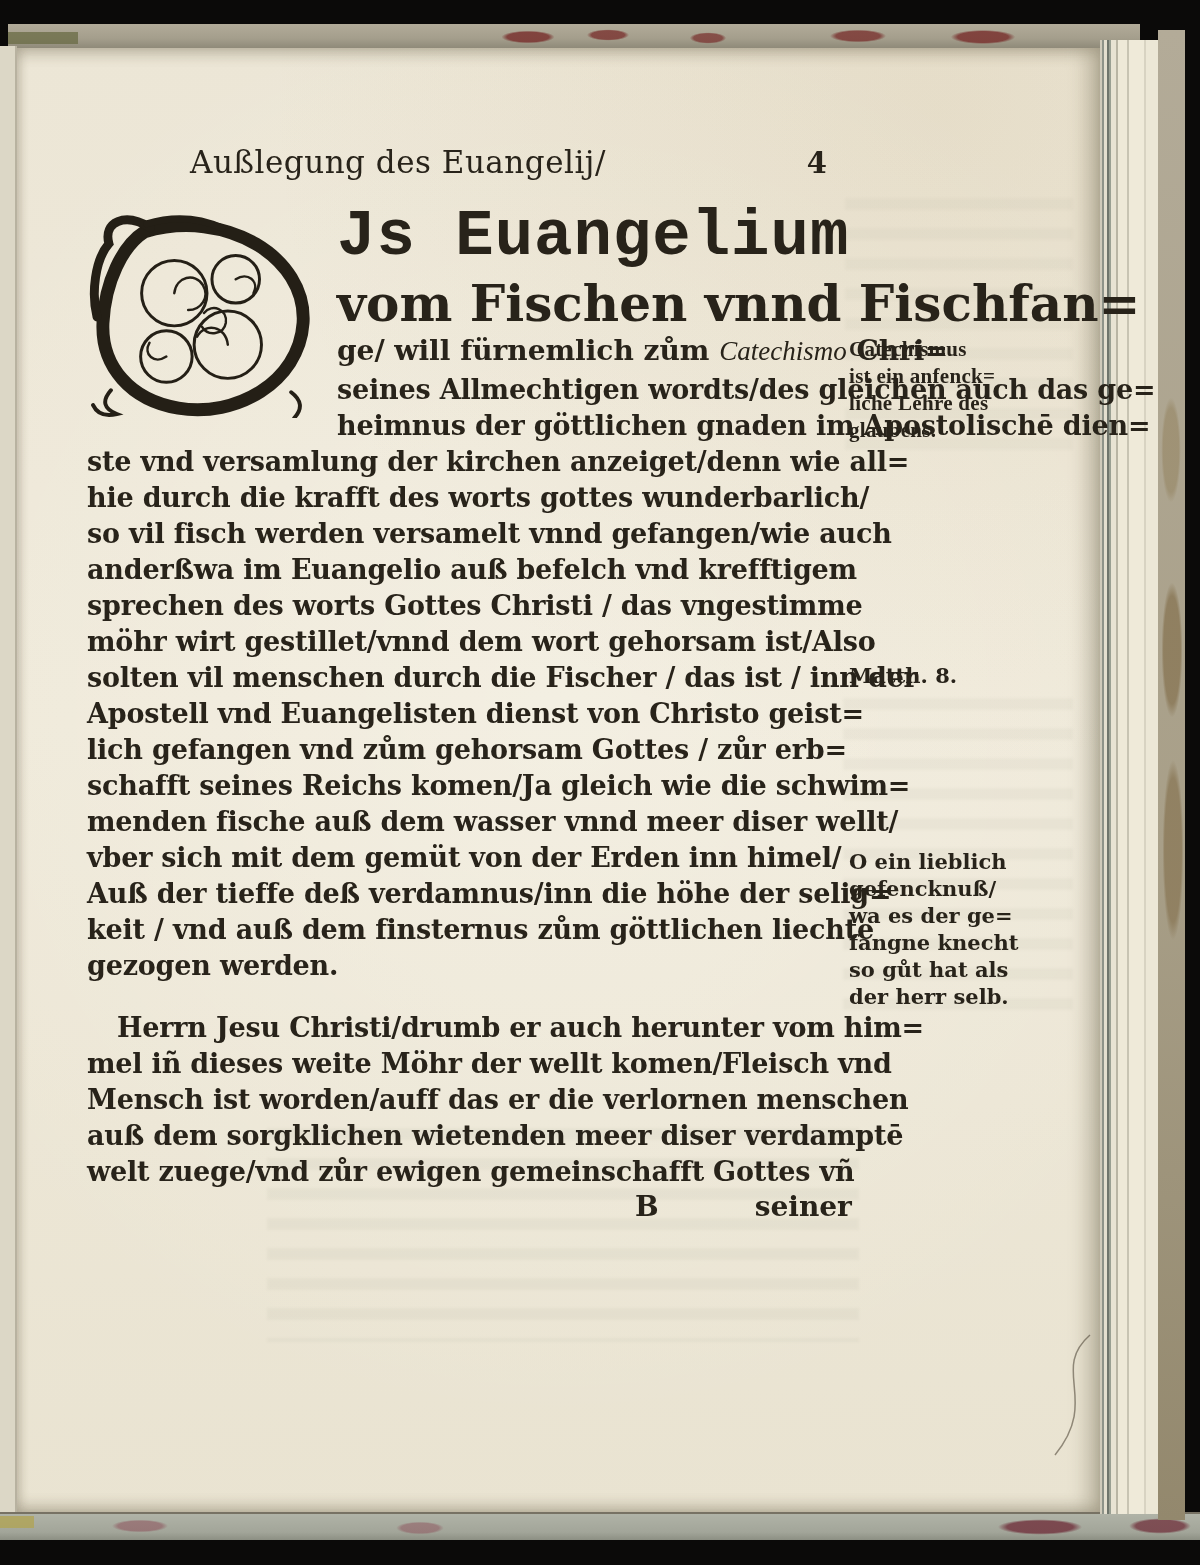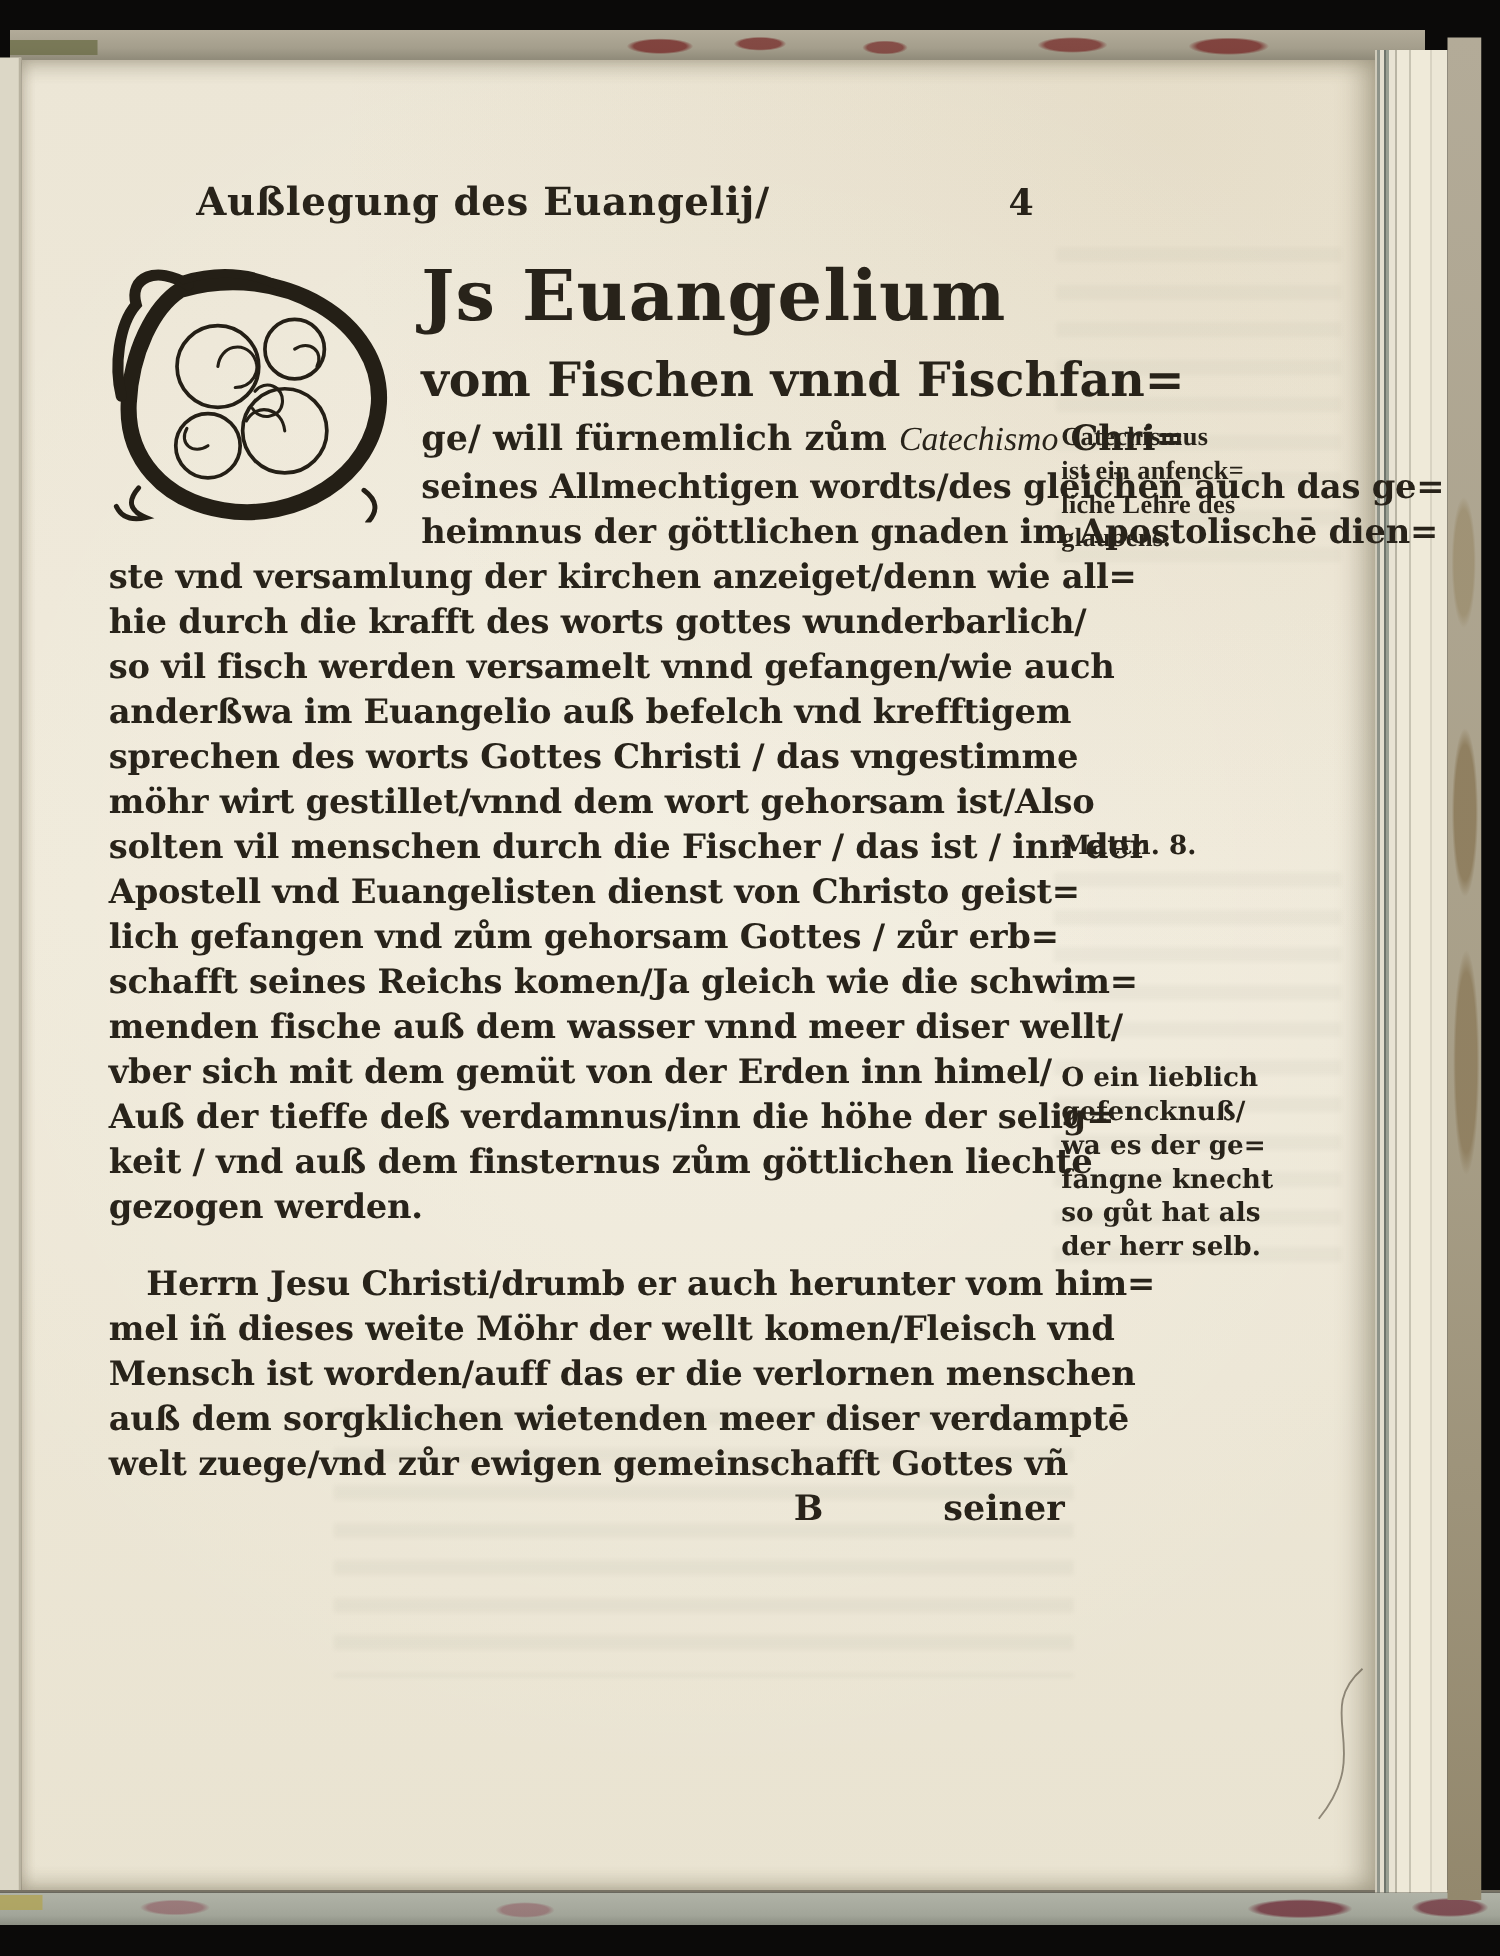--- a/index.html
+++ b/index.html
@@ -46,29 +46,29 @@
   .page{position:absolute;left:17px;top:48px;width:1083px;height:1464px;color:#28231a;
     background:
       radial-gradient(circle at 85% 4%, rgba(170,140,80,.10), transparent 40%),
       radial-gradient(circle at 50% 45%, rgba(255,255,250,.28), transparent 75%),
       linear-gradient(178deg,#ece6d6 0%,#efe9d9 45%,#e9e3d1 100%);
     box-shadow:inset -14px 0 18px rgba(95,85,62,.28), inset 4px 0 8px rgba(95,85,62,.12),
                inset 0 8px 12px rgba(95,85,62,.15), inset 0 -8px 12px rgba(95,85,62,.15);}
   .page-inner{position:relative;padding:96px 0 0 70px;width:762px;}
   
   .header-row{display:flex;align-items:baseline;width:762px;}
-  .running-title{margin-left:70px;font-size:31px;font-weight:bold;letter-spacing:.5px;}
+  .running-title{margin-left:103px;font-size:31px;font-weight:normal;letter-spacing:.5px;}
   .folio{margin-left:auto;margin-right:22px;font-size:29px;font-weight:bold;}
   
   .title-block{margin-top:16px;}
   .initial-box{float:left;width:238px;height:212px;margin:10px 12px 0 0;position:relative;}
   .initial-box svg{position:absolute;left:0;top:0;}
   .sr{position:absolute;width:1px;height:1px;overflow:hidden;clip:rect(0 0 0 0);}
-  .t1{font-size:56px;line-height:82px;font-weight:bold;letter-spacing:1px;white-space:nowrap;}
-  .t2{font-size:38px;line-height:52px;font-weight:bold;padding-left:34px;white-space:nowrap;}
+  .t1{font-size:64px;line-height:82px;font-weight:bold;letter-spacing:1px;white-space:nowrap;font-family:Liberation Mono, monospace;}
+  .t2{font-size:50px;line-height:52px;font-weight:bold;padding-left:34px;white-space:nowrap;}
   .t3,.t4{font-size:28px;line-height:41px;font-weight:bold;white-space:nowrap;}
   .roman-inline{font-family:"Liberation Serif",serif;font-style:italic;font-weight:normal;font-size:27px;}
   
   .para{clear:none;}
   .line{font-size:27px;line-height:36px;font-weight:bold;white-space:nowrap;letter-spacing:-0.2px;}
   .para-2{margin-top:26px;}
   .para-2 .line:first-child{padding-left:30px;}
   .sig-row{display:flex;width:762px;font-size:28px;font-weight:bold;margin-top:0;}
   .sig-mark{margin-left:548px;}
   .catchword{margin-left:96px;}

